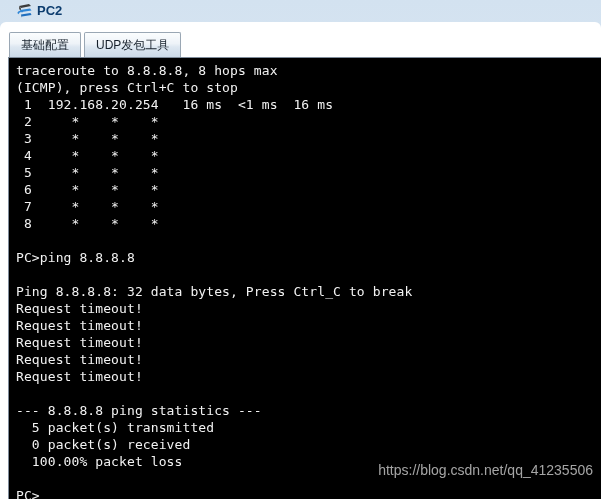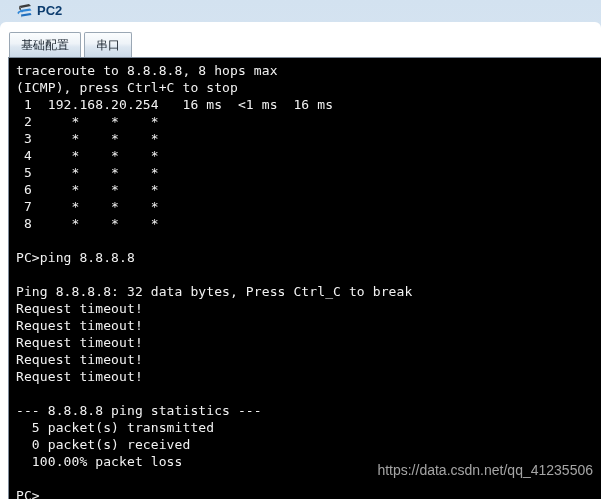--- a/index.html
+++ b/index.html
@@ -160,23 +160,23 @@
     <div id="window-title">PC2</div>
   </div>
 
   <div id="client">
 
     <div id="tabstrip">
       <div class="tab">
         <span>基础配置</span>
       </div>
       <div class="tab">
-        <span>串口</span>
+        <span>UDP发包工具</span>
       </div>
     </div>
 
     <div id="terminal-frame">
       <div id="terminal"><div class="line">traceroute to 8.8.8.8, 8 hops max</div><div class="line">(ICMP), press Ctrl+C to stop</div><div class="line"> 1  192.168.20.254   16 ms  &lt;1 ms  16 ms</div><div class="line"> 2     *    *    *</div><div class="line"> 3     *    *    *</div><div class="line"> 4     *    *    *</div><div class="line"> 5     *    *    *</div><div class="line"> 6     *    *    *</div><div class="line"> 7     *    *    *</div><div class="line"> 8     *    *    *</div><div class="line"></div><div class="line">PC&gt;ping 8.8.8.8</div><div class="line"></div><div class="line">Ping 8.8.8.8: 32 data bytes, Press Ctrl_C to break</div><div class="line">Request timeout!</div><div class="line">Request timeout!</div><div class="line">Request timeout!</div><div class="line">Request timeout!</div><div class="line">Request timeout!</div><div class="line"></div><div class="line">--- 8.8.8.8 ping statistics ---</div><div class="line">  5 packet(s) transmitted</div><div class="line">  0 packet(s) received</div><div class="line">  100.00% packet loss</div><div class="line"></div><div class="line">PC&gt;</div></div>
-      <div id="watermark">https://data.csdn.net/qq_41235506</div>
+      <div id="watermark">https://blog.csdn.net/qq_41235506</div>
     </div>
 
   </div>
 </div>
 
 </body></html>

